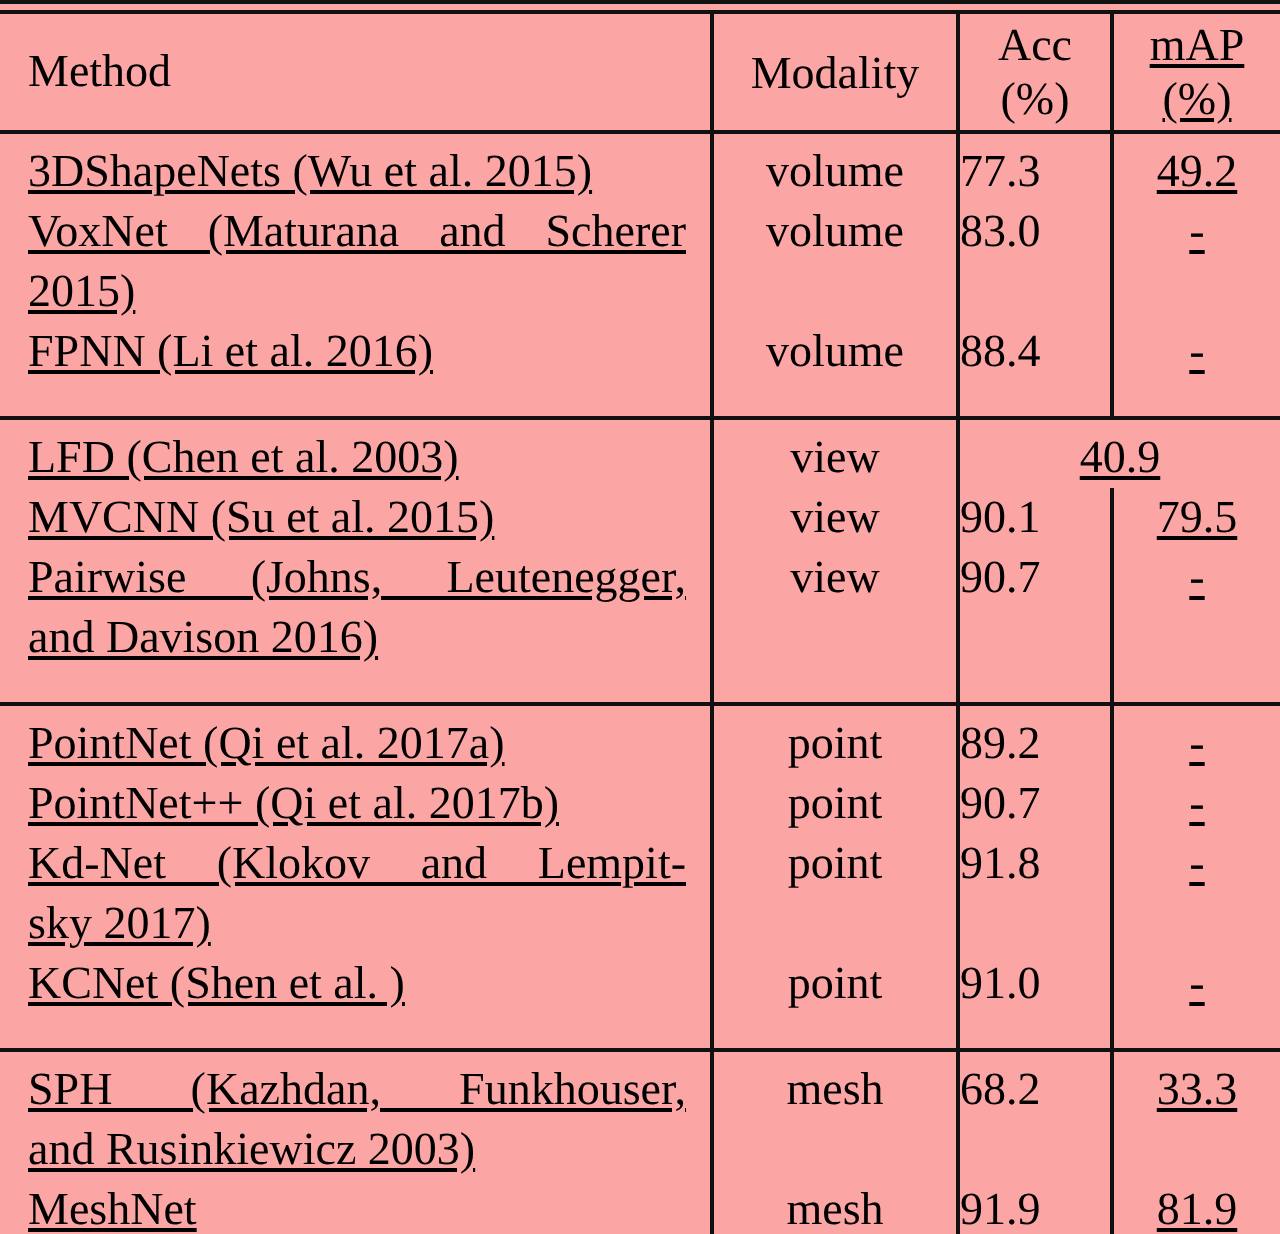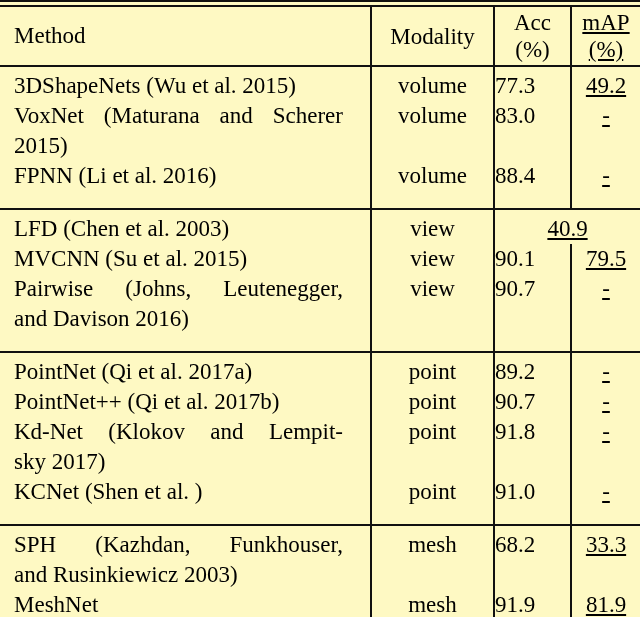--- a/index.html
+++ b/index.html
@@ -4,21 +4,21 @@
 <style>
   html, body {
     margin: 0;
     padding: 0;
     background: #ffffff;
   }
   .page {
     position: relative;
     width: 640px;
     height: 617px;
-    background: #fef9c3;
+    background: #fca5a5;
     overflow: hidden;
     font-family: "Liberation Serif", "DejaVu Serif", serif;
     font-size: 23px;
     color: #000000;
   }
   .rule-double {
     height: 3px;
     border-top: 2px solid #111111;
     border-bottom: 2px solid #111111;
   }
@@ -40,21 +40,20 @@
     box-sizing: border-box;
     padding-left: 14px;
     padding-right: 12px;
     text-align: left;
   }
   .c-mod {
     width: 123px;
     box-sizing: border-box;
     border-left: 2px solid #111111;
     text-align: center;
-    margin-left: 15px;
   }
   .c-acc {
     width: 77px;
     box-sizing: border-box;
     border-left: 2px solid #111111;
     text-align: left;
   }
   .c-map {
     flex: 1;
     box-sizing: border-box;
@@ -81,20 +80,21 @@
     line-height: 30px;
   }
   .section .row.first > div {
     padding-top: 4px;
   }
   .section .row.last > div {
     padding-bottom: 17px;
   }
   .mline {
     line-height: 30px;
+    text-decoration: underline;
   }
   .jline {
     text-align: justify;
     text-align-last: justify;
   }
   .caption {
     margin-top: 10px;
     padding: 0 2px;
     line-height: 30px;
     text-align: justify;

